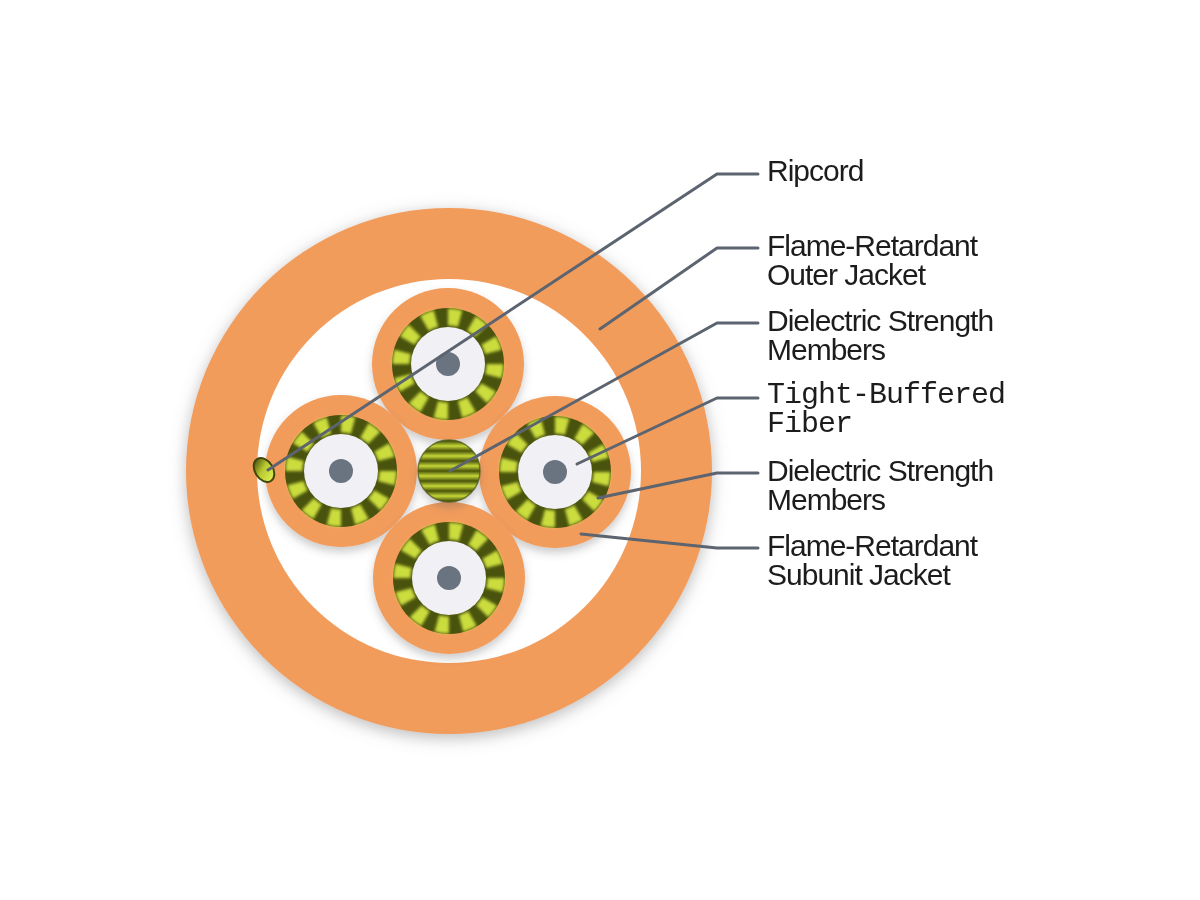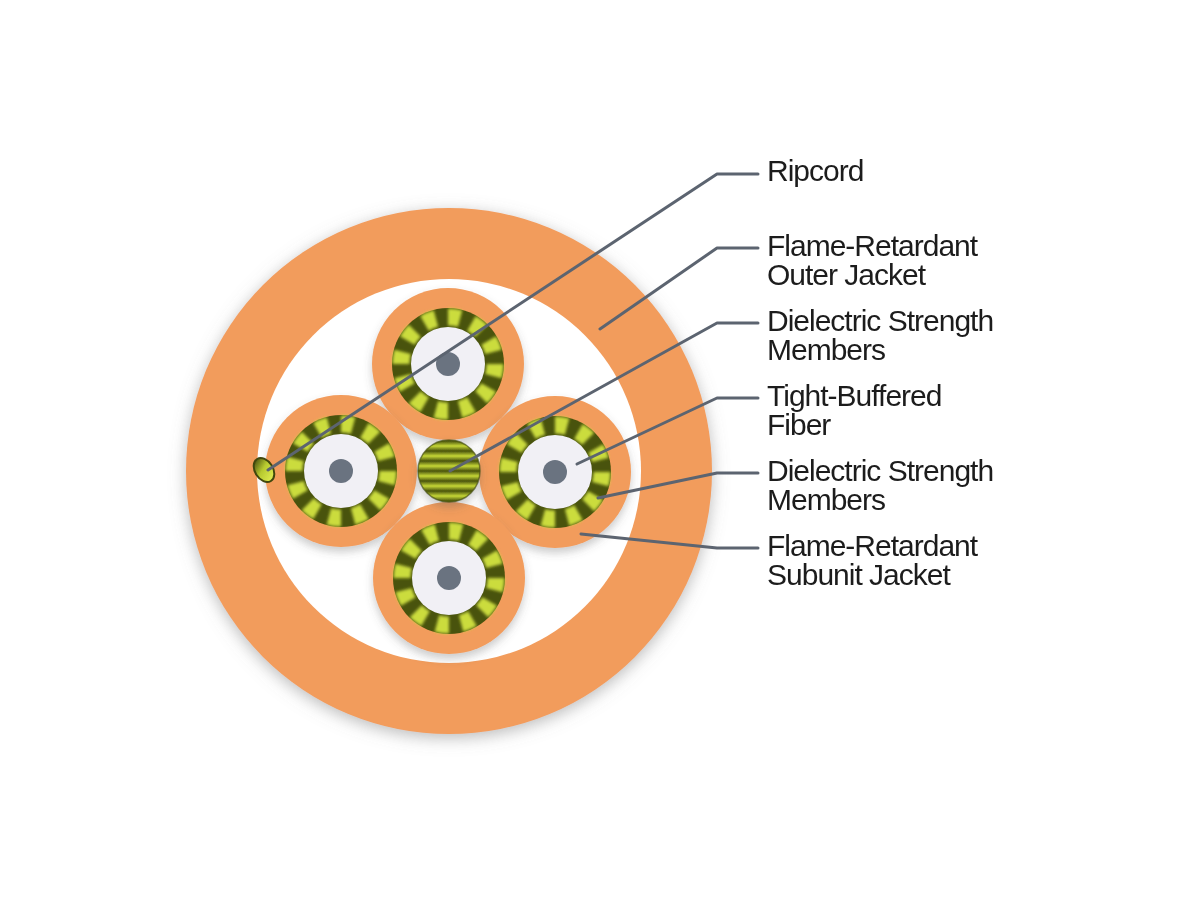--- a/index.html
+++ b/index.html
@@ -25,21 +25,21 @@
     font-size: 30px;
     line-height: 29px;
     letter-spacing: -1px;
     color: #1c1c1c;
     white-space: pre-line;
     width: 330px;
   }
   .lbl-0 { top: 156px; }
   .lbl-1 { top: 231px; }
   .lbl-2 { top: 306px; }
-  .lbl-3 { top: 381px; }
+  .lbl-3 { top: 381px; font-family: Liberation Mono, monospace; }
   .lbl-4 { top: 456px; }
   .lbl-5 { top: 531px; }
 </style>
 </head>
 <body>
 
 <div id="stage">
 
   <svg id="diagram-svg" viewBox="0 0 1200 900" xmlns="http://www.w3.org/2000/svg">
     <defs>

